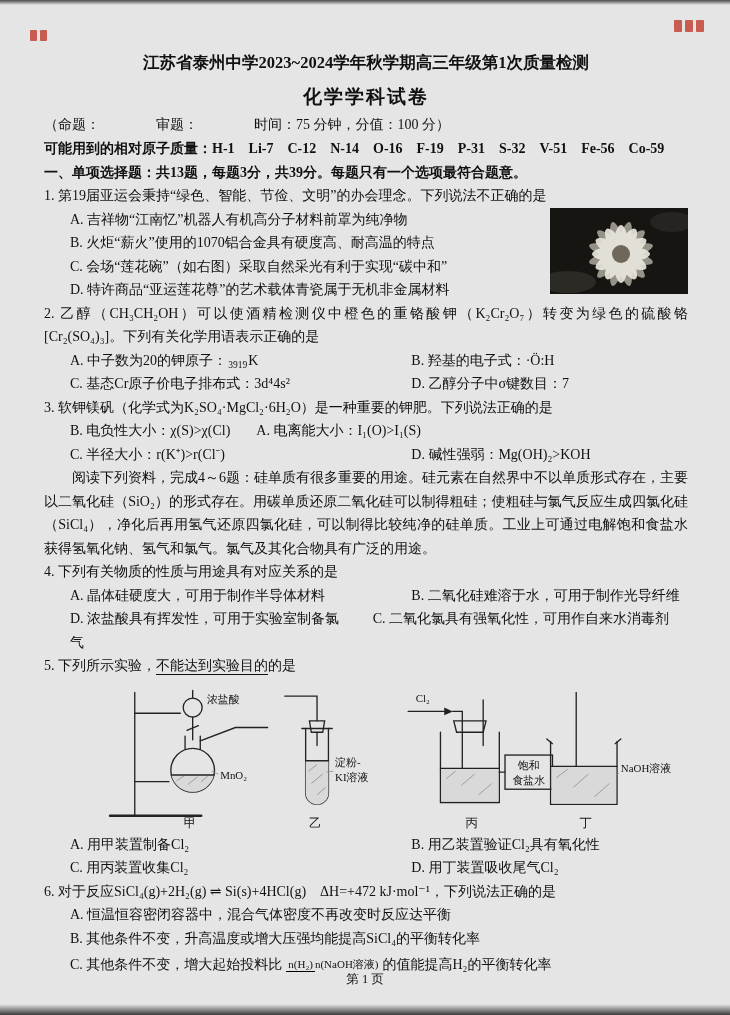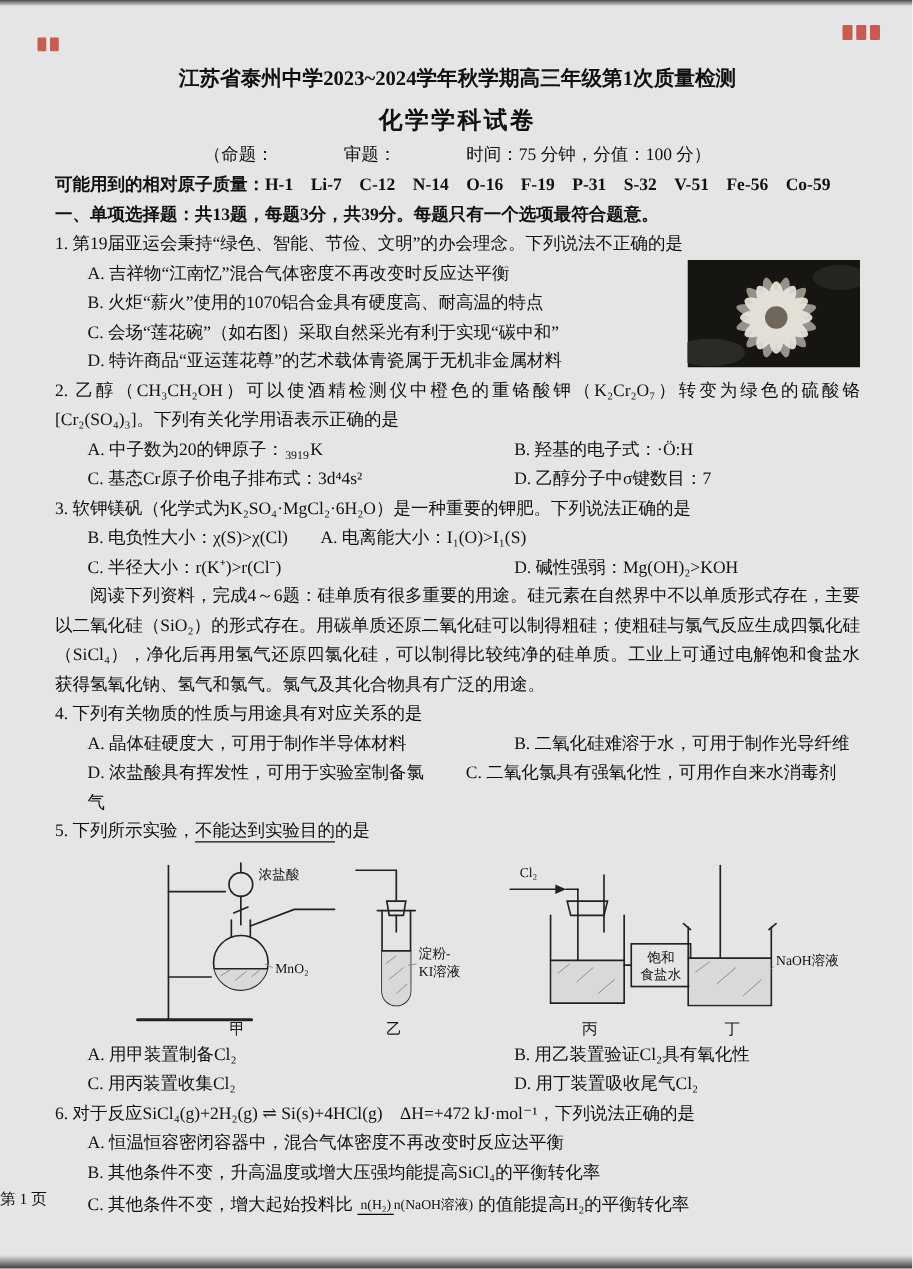--- a/index.html
+++ b/index.html
@@ -15,41 +15,41 @@
   .edge-bottom { bottom:0; height:11px; background:linear-gradient(to top,#3b3b3b,rgba(255,255,255,0)); }
   .scan-mark { position:absolute; display:flex; gap:3px; }
   .sm-left { top:30px; left:30px; }
   .sm-right { top:20px; right:26px; }
   .scan-mark i { display:block; width:7px; height:11px; background:#c0392b; opacity:.8; border-radius:1px; }
   .sm-right i { width:8px; height:12px; }
   .content { padding:50px 42px 0 44px; }
   .bold { font-weight:bold; }
   .title { text-align:center; font-size:16.5px; line-height:26px; }
   .subtitle { text-align:center; font-size:19px; line-height:30px; margin-top:6px; letter-spacing:2px; }
-  .meta { text-align:center; line-height:25px; }
+  .meta { text-align:left; line-height:25px; }
   .q { margin:0; }
   .q1 { position:relative; }
   .opt { padding-left:26px; }
   .optrow { display:flex; }
   .optrow .col-l { flex:0 0 53%;font-family:Liberation Serif, serif; }
   .just { text-align:justify; }
   .passage { text-align:justify; text-indent:2em; }
   .u { text-decoration:underline; text-underline-offset:4px; }
   .lotus { position:absolute; right:0; top:24px; width:138px; height:86px; }
   .nuclide { display:inline-flex; flex-direction:row; align-items:flex-end;
              font-size:9.5px; line-height:1.05; vertical-align:-3px; margin:0 1px; }
   .frac { display:inline-flex; flex-direction:row; align-items:center;
           font-size:11px; line-height:1.2; vertical-align:middle; margin:0 4px; }
   .frac .num { border-bottom:1px solid #000; padding:0 2px; }
   .flexline { display:flex; align-items:center; min-height:30px; }
   .figure { margin:3px 0 2px 24px; }
   .figure svg { display:block; }
   .fig-text { font-size:11.5px; fill:#111; font-family:"Liberation Serif","DejaVu Serif",serif; }
   .fig-cap { font-size:13px; fill:#111; }
-  .footer { position:absolute; bottom:44px; left:0; right:0; font-size:12.5px; }
+  .footer { position:absolute; bottom:24px; left:0; right:0; text-align:center; font-size:12.5px; }
   svg .glass { stroke:#222; stroke-width:1.4; fill:none; stroke-linecap:round; }
   svg .thick { stroke:#222; stroke-width:2.6; fill:none; stroke-linecap:round; }
   svg .liquid { fill:#d9d9d9; stroke:none; }
   svg .hatch { stroke:#8a8a8a; stroke-width:.8; }
 </style>
 </head>
 <body>
 
 <div class="page">
   <div class="edge edge-top"></div>
@@ -93,21 +93,21 @@
               <ellipse rx="29" ry="8" transform="rotate(60)"></ellipse>
               <ellipse rx="29" ry="8" transform="rotate(90)"></ellipse>
               <ellipse rx="29" ry="8" transform="rotate(120)"></ellipse>
               <ellipse rx="29" ry="8" transform="rotate(150)"></ellipse>
             </g>
             <circle r="9" fill="#6e675a"></circle>
           </g>
         </svg>
       </div>
       <div>1. 第19届亚运会秉持“绿色、智能、节俭、文明”的办会理念。下列说法不正确的是</div>
-      <div class="opt">A. 吉祥物“江南忆”混合气体密度不再改变时反应达平衡</div>
+      <div class="opt">A. 吉祥物“江南忆”机器人有机高分子材料前罩为纯净物</div>
       <div class="opt">B. 火炬“薪火”使用的1070铝合金具有硬度高、耐高温的特点</div>
       <div class="opt">C. 会场“莲花碗”（如右图）采取自然采光有利于实现“碳中和”</div>
       <div class="opt">D. 特许商品“亚运莲花尊”的艺术载体青瓷属于无机非金属材料</div>
     </div>
 
     <div class="q">
       <div class="just">2. 乙醇（CH₃CH₂OH）可以使酒精检测仪中橙色的重铬酸钾（K₂Cr₂O₇）转变为绿色的硫酸铬[Cr₂(SO₄)₃]。下列有关化学用语表示正确的是</div>
       <div class="optrow">
         <div class="opt col-l"><span>A. 中子数为20的钾原子：</span><span class="nuclide">
               <span>39</span>

